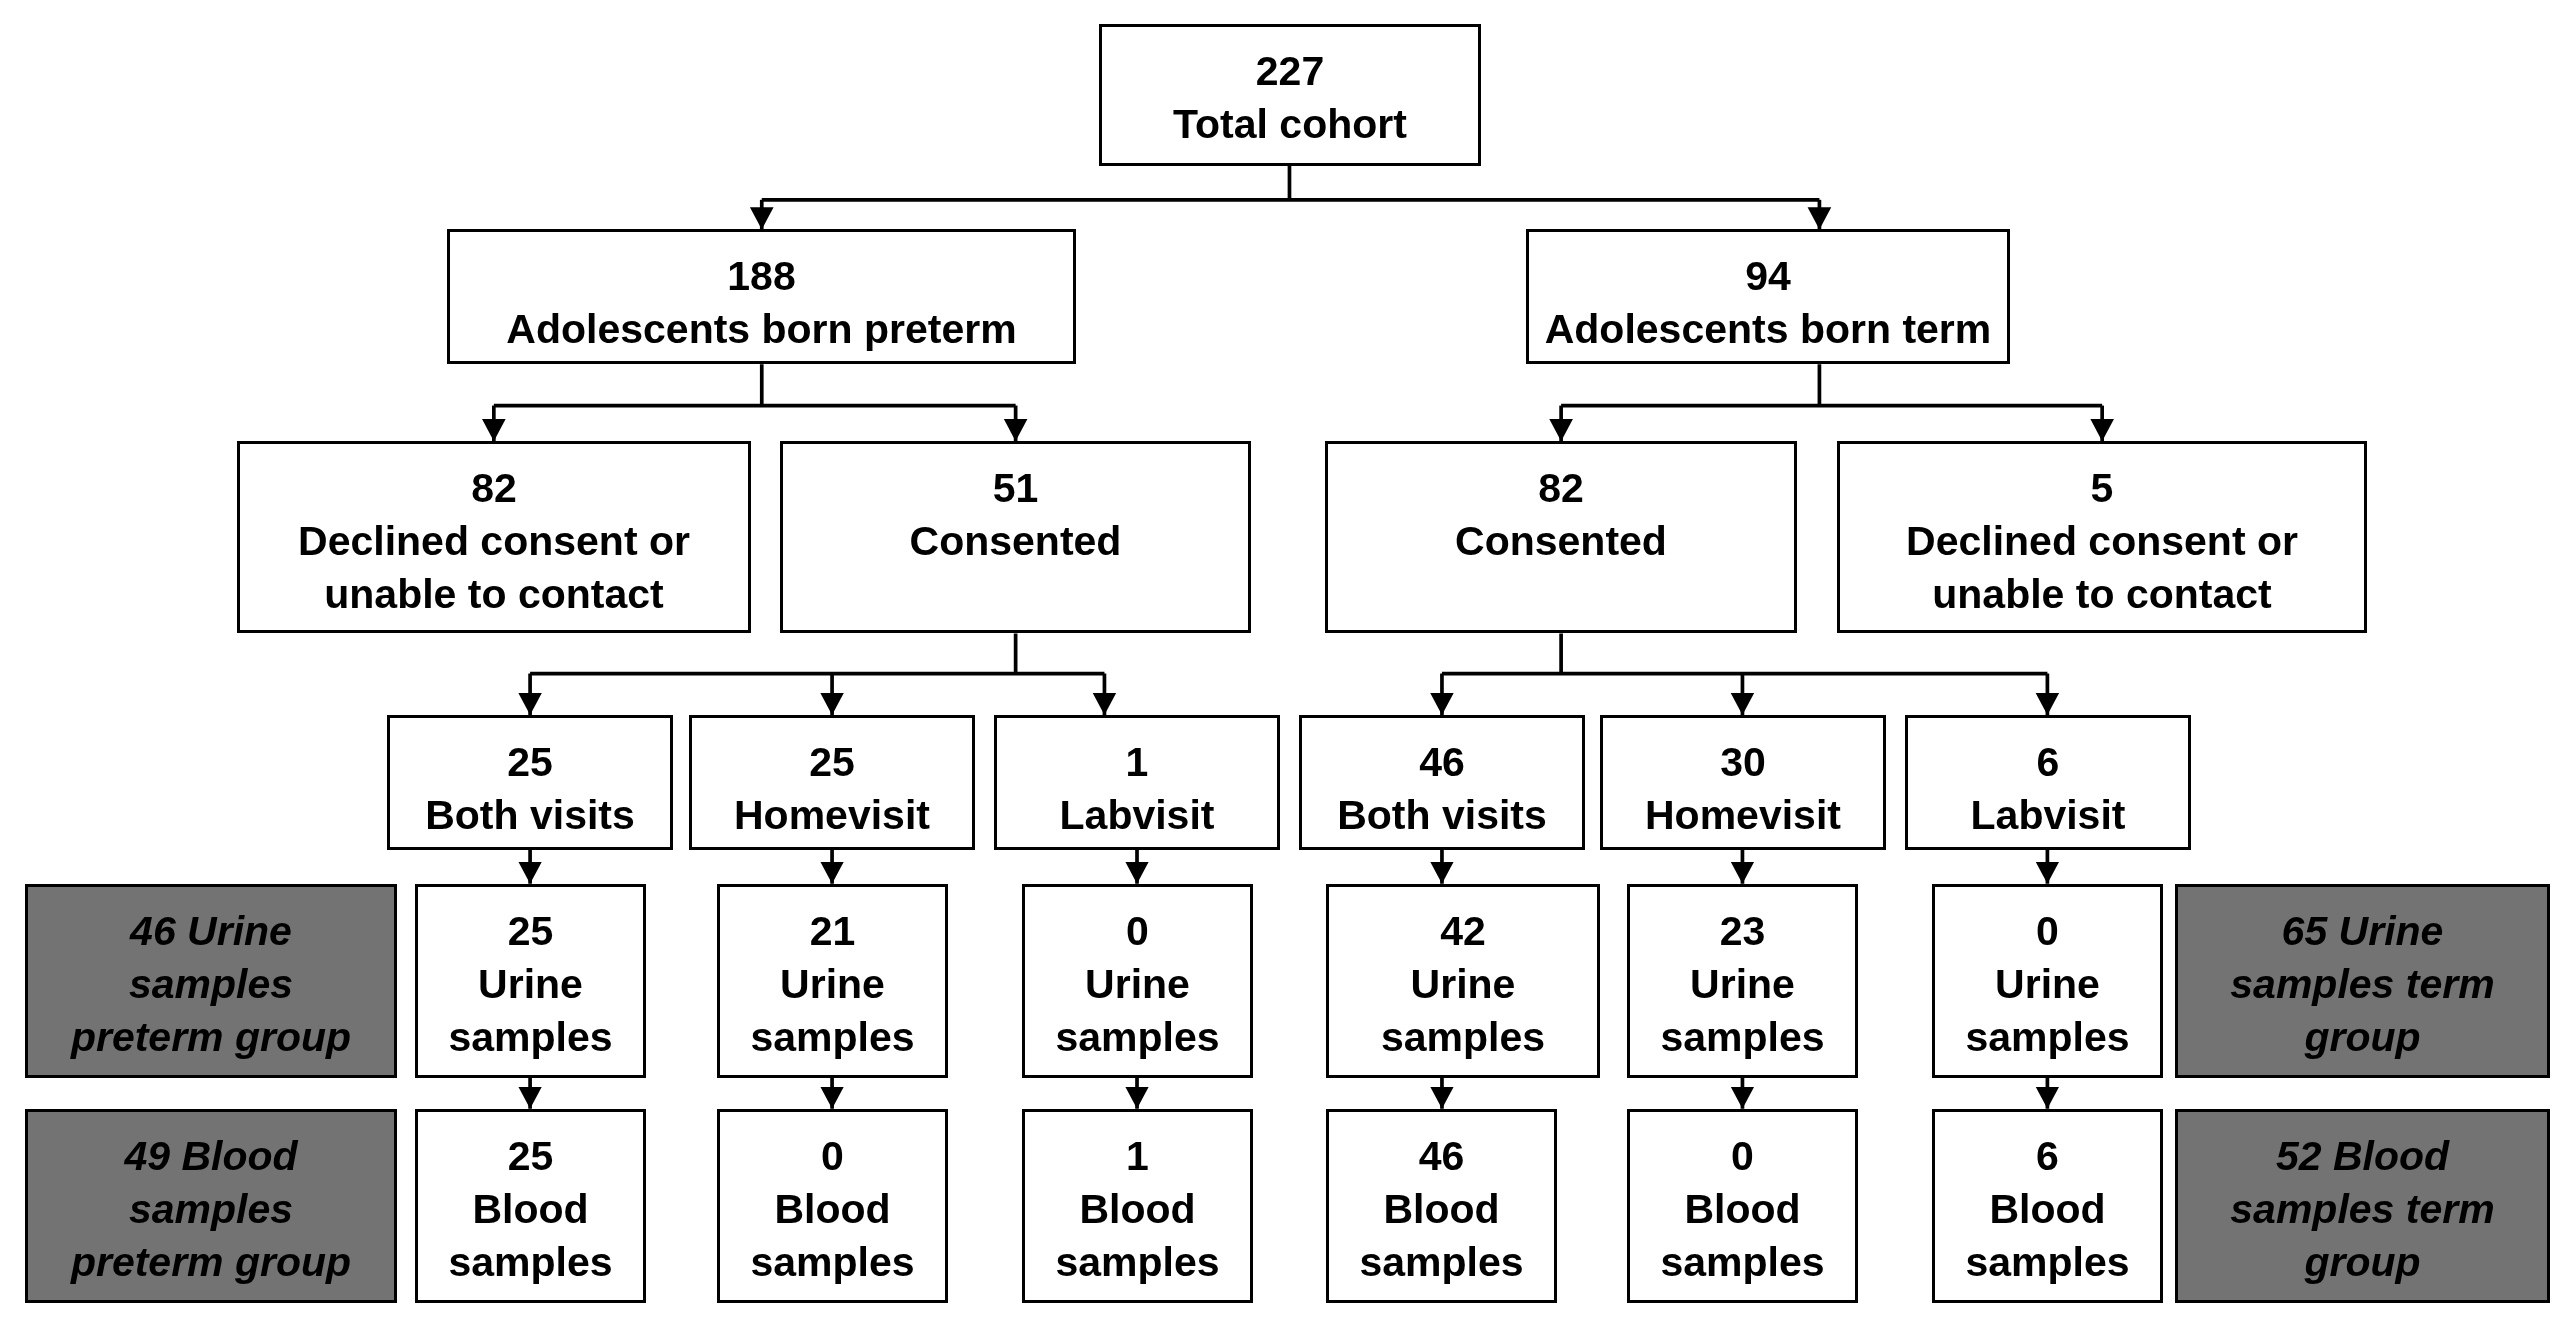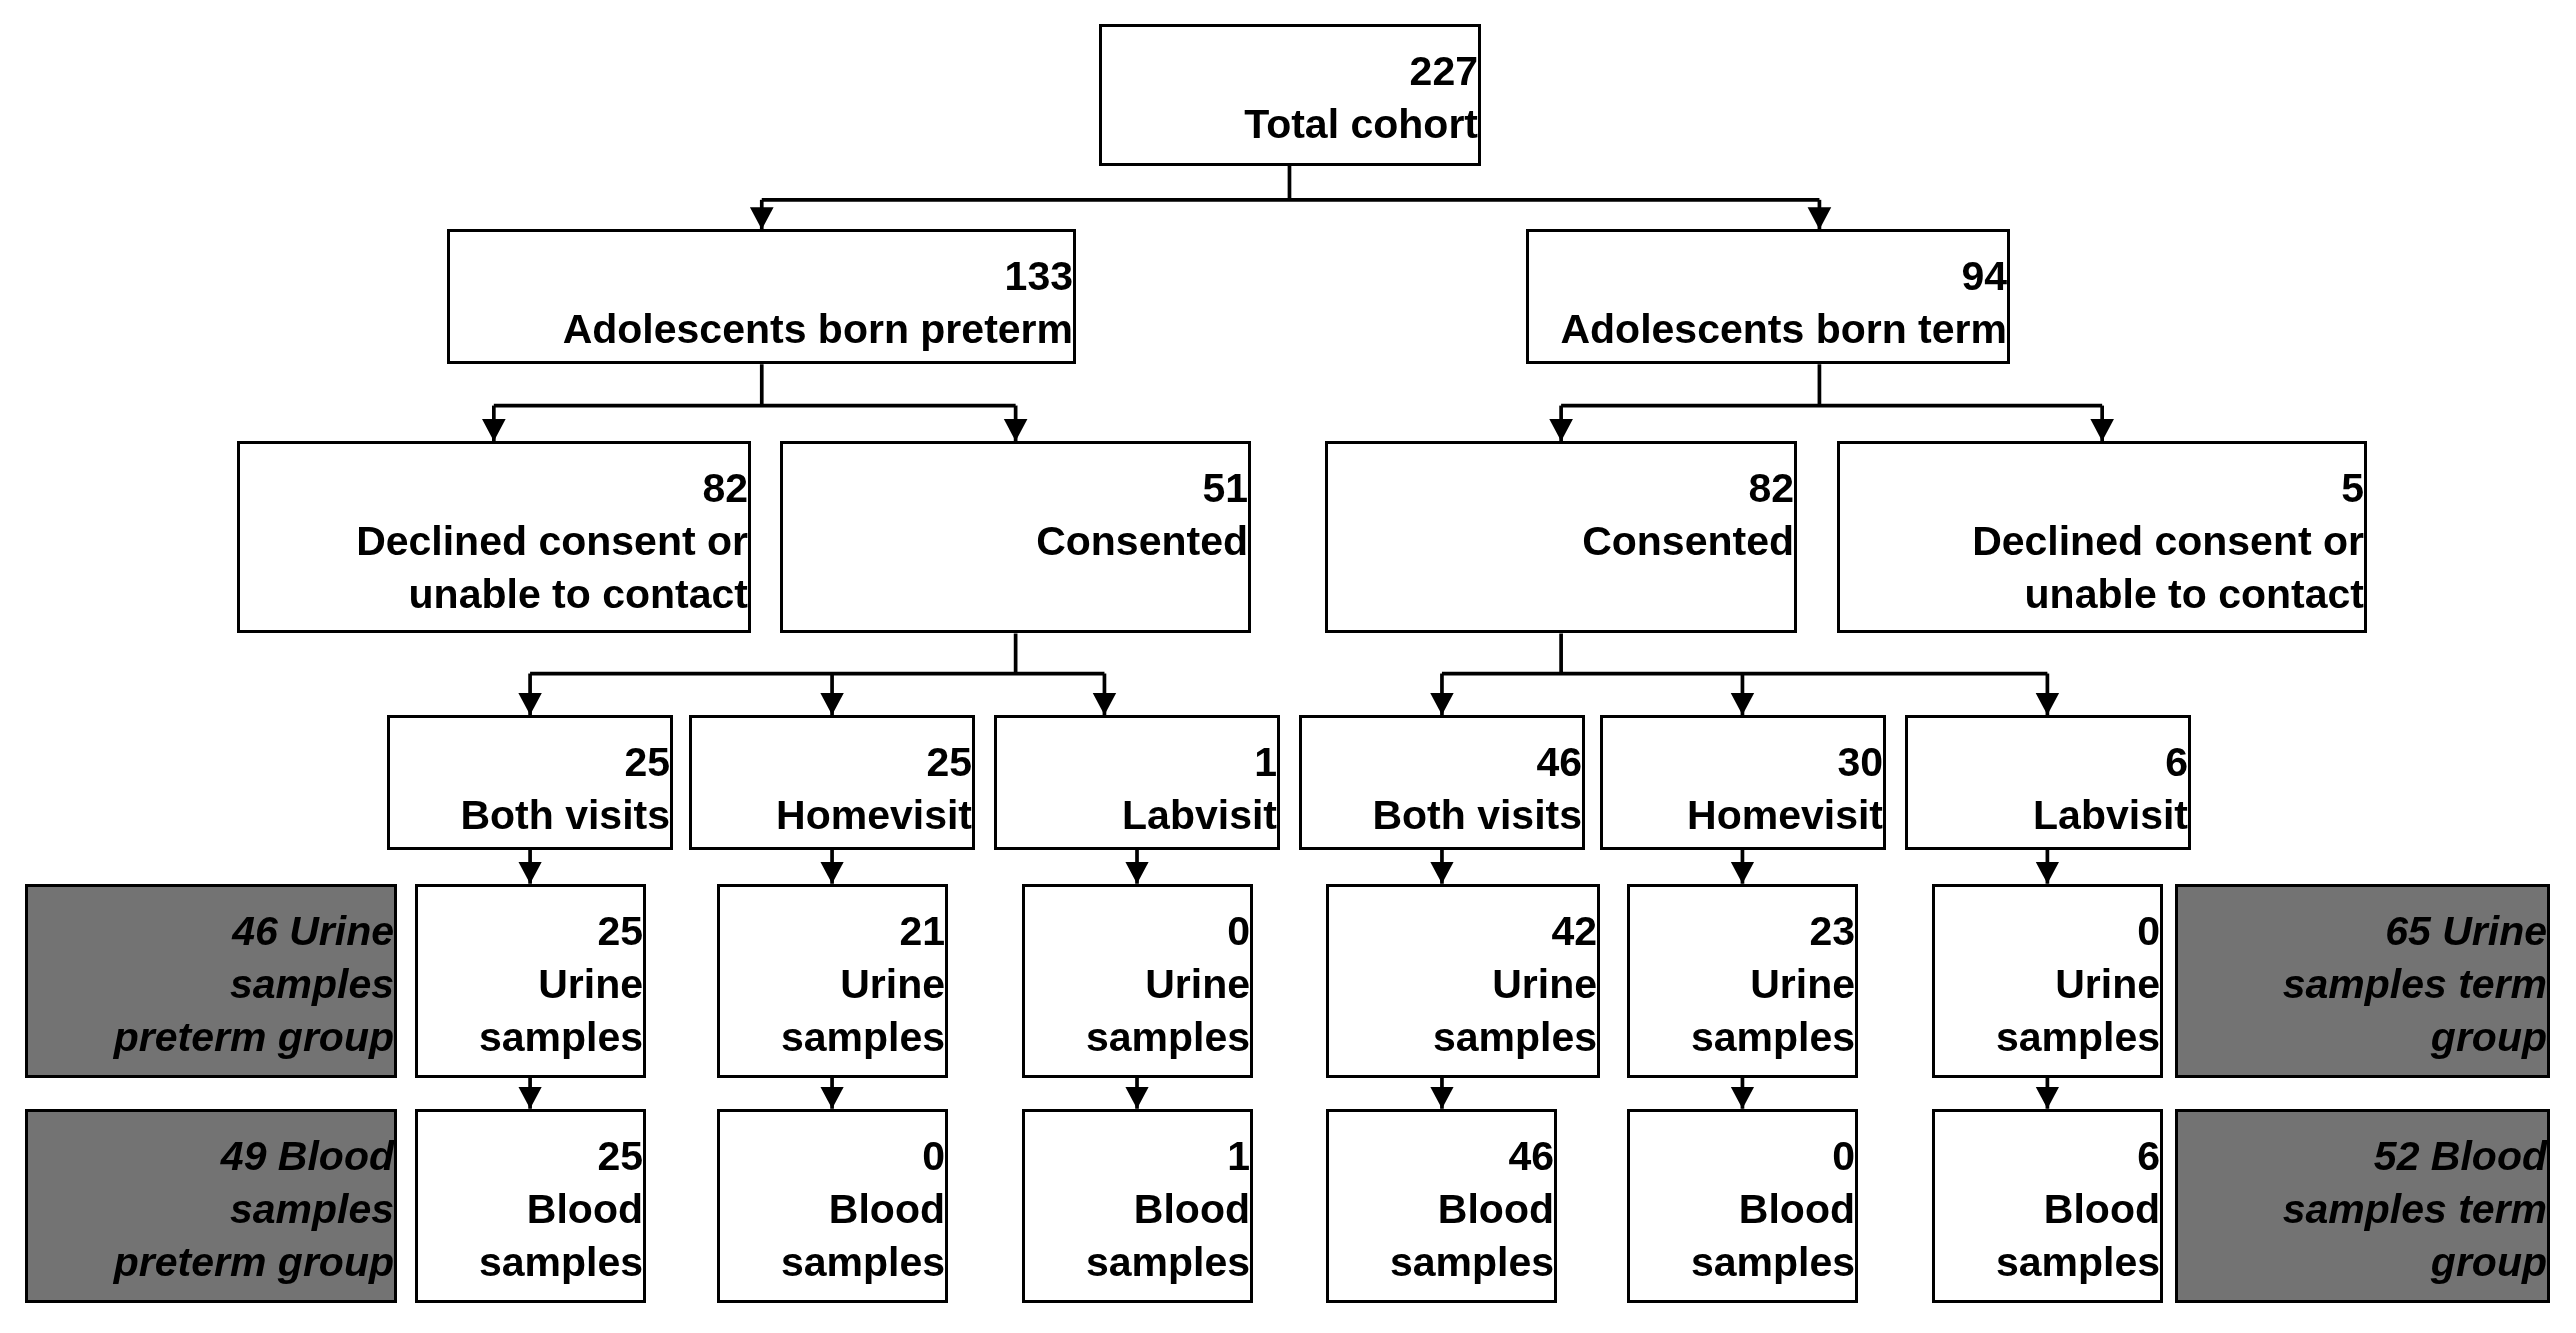--- a/index.html
+++ b/index.html
@@ -23,21 +23,21 @@
   .box {
     position: absolute;
     box-sizing: border-box;
     background: #ffffff;
     border: 3.7px solid #000000;
     color: #000000;
     font-family: "Liberation Sans", sans-serif;
     font-weight: 700;
     font-size: 41px;
     line-height: 53px;
-    text-align: right;
+    text-align: center;
     white-space: pre;
     padding-top: 18px;
   }
   .summary {
     background: #737373;
     font-style: italic;
   }
 </style>
 </head>
 <body>
@@ -84,21 +84,21 @@
     <line x1="1124" y1="1456" x2="1124" y2="1498" marker-end="url(#arrow)"></line>
     <line x1="1536" y1="1456" x2="1536" y2="1498" marker-end="url(#arrow)"></line>
     <line x1="1948" y1="1456" x2="1948" y2="1498" marker-end="url(#arrow)"></line>
     <line x1="2354" y1="1456" x2="2354" y2="1498" marker-end="url(#arrow)"></line>
     <line x1="2766" y1="1456" x2="2766" y2="1498" marker-end="url(#arrow)"></line>
   </svg>
 
   <div class="box" style="left:1099px; top:24px;  width:382px; height:142px">227
 Total cohort</div>
 
-  <div class="box" style="left:447px;  top:229px; width:629px; height:135px">133
+  <div class="box" style="left:447px;  top:229px; width:629px; height:135px">188
 Adolescents born preterm</div>
   <div class="box" style="left:1526px; top:229px; width:484px; height:135px">94
 Adolescents born term</div>
 
   <div class="box" style="left:237px;  top:441px; width:514px; height:192px">82
 Declined consent or
 unable to contact</div>
   <div class="box" style="left:780px; top:441px; width:471px; height:192px">51
 Consented</div>
   <div class="box" style="left:1325px; top:441px; width:472px; height:192px">82

